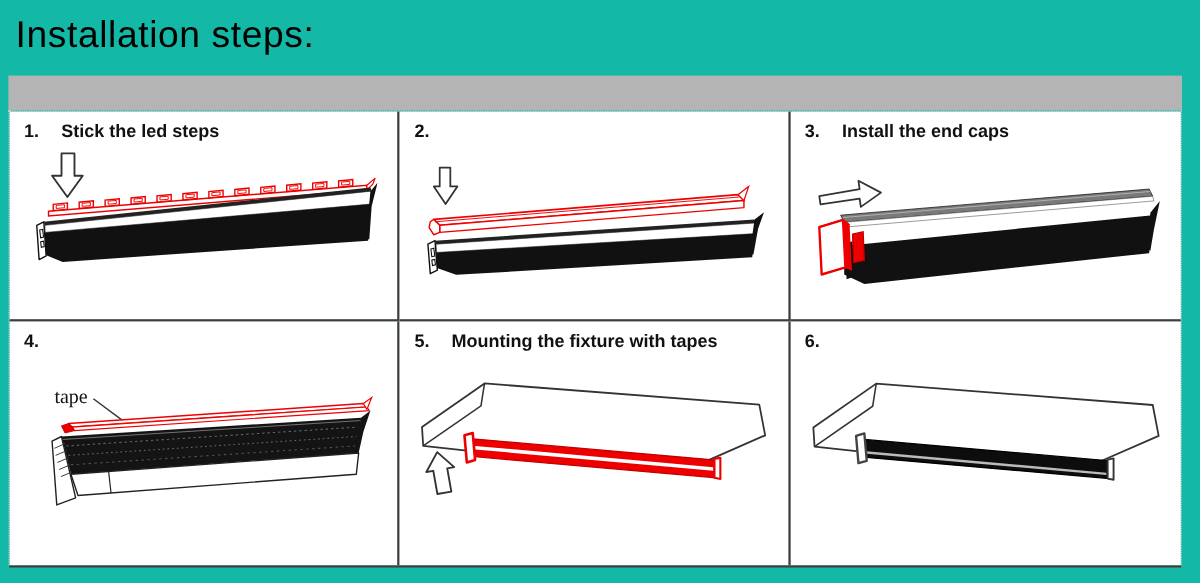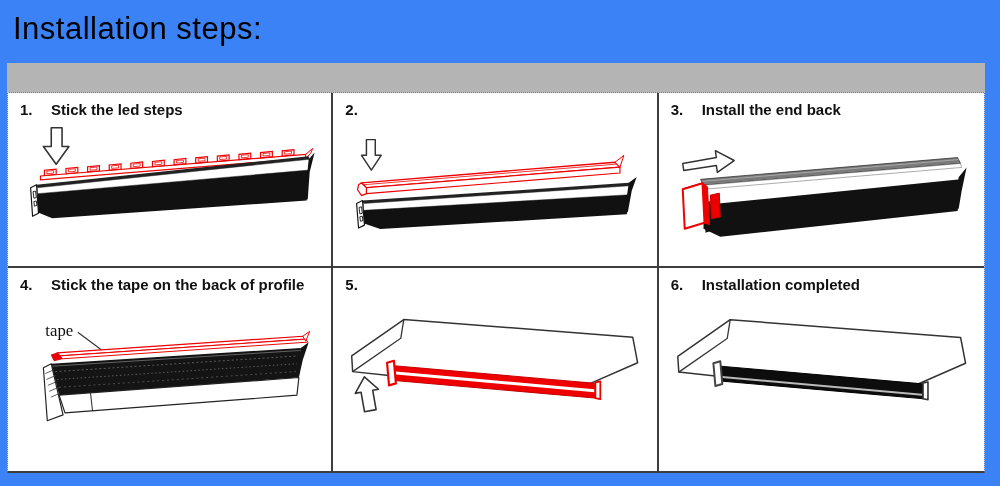--- a/index.html
+++ b/index.html
@@ -1,16 +1,16 @@
 <!DOCTYPE html>
 <html><head>
 <meta charset="utf-8">
 <style>
   html,body{margin:0;padding:0;background:#fff;}
-  .page{position:relative;width:1000px;height:486px;background:#3b82f6;
+  .page{position:relative;width:1000px;height:486px;background:#14b8a6;
         font-family:"Liberation Sans",sans-serif;color:#000;overflow:hidden;}
   .page-title{position:absolute;left:13px;top:11px;font-size:31px;font-weight:400;
         letter-spacing:.5px;color:#000;}
   .gray-bar{position:absolute;left:7px;top:63px;width:978px;height:29px;background:#b4b4b4;}
   .steps-grid{position:absolute;left:7px;top:92px;width:978px;height:381px;
         display:grid;grid-template-columns:1fr 1fr 1fr;grid-template-rows:175px 1fr;
         border-top:1px dotted #c6c6c6;border-left:1px dotted #c6c6c6;border-right:1px dotted #c6c6c6;
         border-bottom:2px solid #3d3d3d;box-sizing:border-box;}
   .panel{position:relative;border-right:2px solid #3d3d3d;border-bottom:2px solid #3d3d3d;
         box-sizing:border-box;overflow:hidden;background:#fff;}
@@ -102,21 +102,21 @@
           <polygon points="24,87 30,84 32,109 26,112" fill="#fff" stroke="#111" stroke-width="1.2" stroke-linejoin="round"></polygon>
           <polygon points="26.5,91 29,90.4 29.8,97 27.3,97.6" fill="none" stroke="#111" stroke-width="0.9"></polygon>
           <polygon points="27.3,100.5 29.8,99.9 30.4,104.5 27.9,105.1" fill="none" stroke="#111" stroke-width="0.9"></polygon>
         </g>
       </svg>
     </div>
 
     <div class="panel">
       <div class="panel-header">
         <span class="step-num">3.</span>
-        <span class="step-label">Install the end back</span>
+        <span class="step-label">Install the end caps</span>
       </div>
       <svg class="illus" viewBox="0 0 329 147" xmlns="http://www.w3.org/2000/svg">
 
         <polygon points="24,46 58,40 57,33 76,43 59,55 58,48 25,53" fill="#fff" stroke="#333" stroke-width="1.5" stroke-linejoin="round"></polygon>
 
         <g>
           <polygon points="42,62 302,40 305,46 45,68" fill="#7a7a7a" stroke="#222" stroke-width="0.7"></polygon>
           <line x1="44" y1="64" x2="303" y2="42" stroke="#bbb" stroke-width="0.7"></line>
           <polygon points="45,68 305,46 306,50 46,72" fill="#fff" stroke="#555" stroke-width="0.5"></polygon>
           <polygon points="45,88 305,62 302,94 62,120 45,112" fill="#111"></polygon>
@@ -129,21 +129,20 @@
           <polygon points="24,72 44,66 49,70 29,76" fill="#fff" stroke="#ee0000" stroke-width="1.5" stroke-linejoin="round"></polygon>
           <polygon points="44,66 49,70 51,108 46,106" fill="#ee0000" stroke="#ee0000" stroke-width="1"></polygon>
           <polygon points="24,72 44,66 46,106 26,112" fill="#fff" stroke="#ee0000" stroke-width="2" stroke-linejoin="round"></polygon>
         </g>
       </svg>
     </div>
 
     <div class="panel">
       <div class="panel-header">
         <span class="step-num">4.</span>
-        <span class="step-label">Stick the tape on the back of profile</span>
       </div>
       <svg class="illus" viewBox="0 0 329 177" xmlns="http://www.w3.org/2000/svg">
 
         <text class="tape-note" x="38" y="44">tape</text>
         <path d="M71,40 L98,60" stroke="#333" stroke-width="1.2" fill="none"></path>
 
         <g>
           <polygon points="50,61 300,44 303,47 53,64" fill="#fff" stroke="#ee0000" stroke-width="1.2" stroke-linejoin="round"></polygon>
           <polygon points="53,64 303,47 305,50 55,67" fill="#fff" stroke="#ee0000" stroke-width="1" stroke-linejoin="round"></polygon>
           <polygon points="44,63 50,61 53,64 55,67 47,69" fill="#ee0000" stroke="#c00000" stroke-width="0.8"></polygon>
@@ -165,20 +164,21 @@
           <line x1="40.5" y1="94" x2="50" y2="90" stroke="#333" stroke-width="0.8"></line>
           <line x1="42" y1="100" x2="51.5" y2="96" stroke="#333" stroke-width="0.8"></line>
           <line x1="43.5" y1="106" x2="53" y2="102" stroke="#333" stroke-width="0.8"></line>
         </g>
       </svg>
     </div>
 
     <div class="panel">
       <div class="panel-header">
         <span class="step-num">5.</span>
+        <span class="step-label">Mounting the fixture with tapes</span>
       </div>
       <svg class="illus" viewBox="0 0 329 177" xmlns="http://www.w3.org/2000/svg">
 
         <g>
           <polygon points="20,80 19,64 72,27 305,45 310,71 262,92 57,84" fill="#fff" stroke="#333" stroke-width="1.5" stroke-linejoin="round"></polygon>
           <path d="M20,80 L69,46 L72,27" fill="none" stroke="#333" stroke-width="1.3"></path>
         </g>
 
         <g>
           <polygon points="62,74 268,92 268,107 62,89" fill="#ee0000" stroke="#c00000" stroke-width="1"></polygon>
@@ -189,21 +189,20 @@
 
         <g transform="rotate(-10 35 103)">
           <polygon points="29,120 29,100 23,100 35,85 47,100 41,100 41,120" fill="#fff" stroke="#333" stroke-width="1.6" stroke-linejoin="round"></polygon>
         </g>
       </svg>
     </div>
 
     <div class="panel">
       <div class="panel-header">
         <span class="step-num">6.</span>
-        <span class="step-label">Installation completed</span>
       </div>
       <svg class="illus" viewBox="0 0 329 177" xmlns="http://www.w3.org/2000/svg">
 
         <g>
           <polygon points="20,80 19,64 72,27 305,45 310,71 262,92 57,84" fill="#fff" stroke="#333" stroke-width="1.5" stroke-linejoin="round"></polygon>
           <path d="M20,80 L69,46 L72,27" fill="none" stroke="#333" stroke-width="1.3"></path>
         </g>
 
         <g>
           <polygon points="62,74 268,92 268,107 62,89" fill="#0d0d0d" stroke="#000" stroke-width="1"></polygon>

